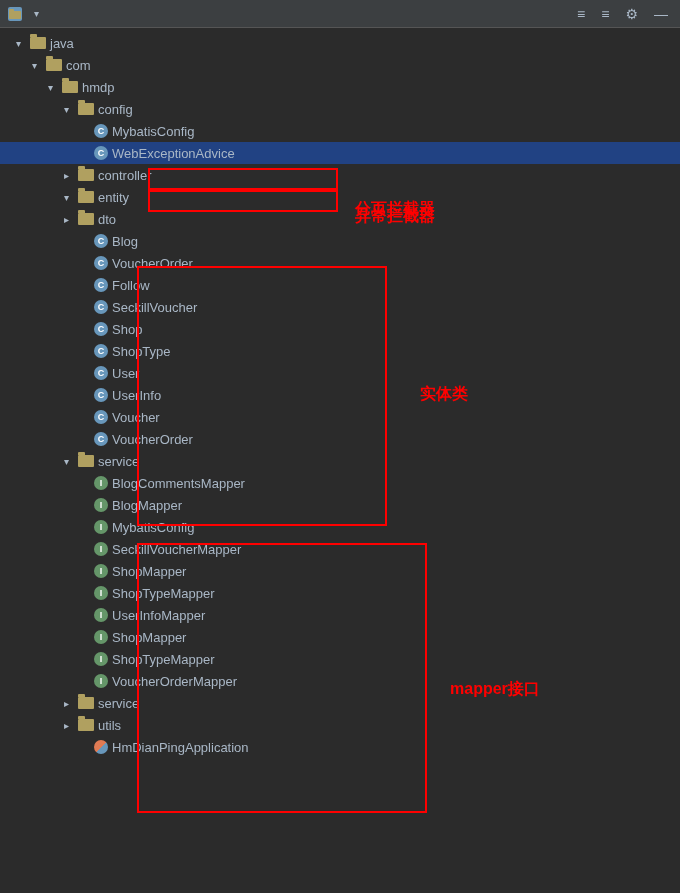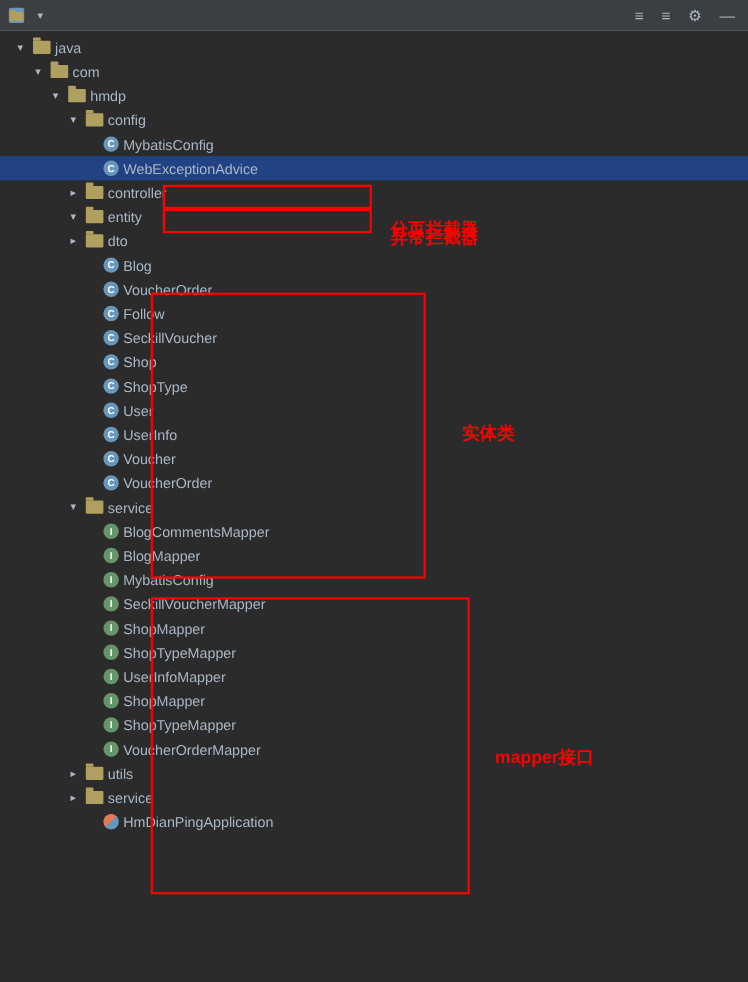--- a/index.html
+++ b/index.html
@@ -386,27 +386,27 @@
     <div class="tree-item">
       <span class="indent" style="width: 80px;"></span>
       <span class="chevron leaf"> </span>
       <span class="interface-icon">I</span>
       <span class="item-label">VoucherOrderMapper</span>
     </div>
     <div class="tree-item">
       <span class="indent" style="width: 64px;"></span>
       <span class="chevron closed"></span>
       <span class="folder-icon"></span>
+      <span class="item-label">service</span>
+    </div>
+    <div class="tree-item">
+      <span class="indent" style="width: 64px;"></span>
+      <span class="chevron closed"></span>
+      <span class="folder-icon"></span>
       <span class="item-label">utils</span>
-    </div>
-    <div class="tree-item">
-      <span class="indent" style="width: 64px;"></span>
-      <span class="chevron closed"></span>
-      <span class="folder-icon"></span>
-      <span class="item-label">service</span>
     </div>
     <div class="tree-item">
       <span class="indent" style="width: 80px;"></span>
       <span class="chevron leaf"> </span>
       <span class="app-icon"></span>
       <span class="item-label">HmDianPingApplication</span>
     </div>
     <div class="annotation-box" style="top: 140px; left: 148px; width: 190px; height: 22px;"></div>
     <div class="annotation-label" style="top: 135px; left: 355px;">分页拦截器</div>
     <div class="annotation-box" style="top: 162px; left: 148px; width: 190px; height: 22px;"></div>

